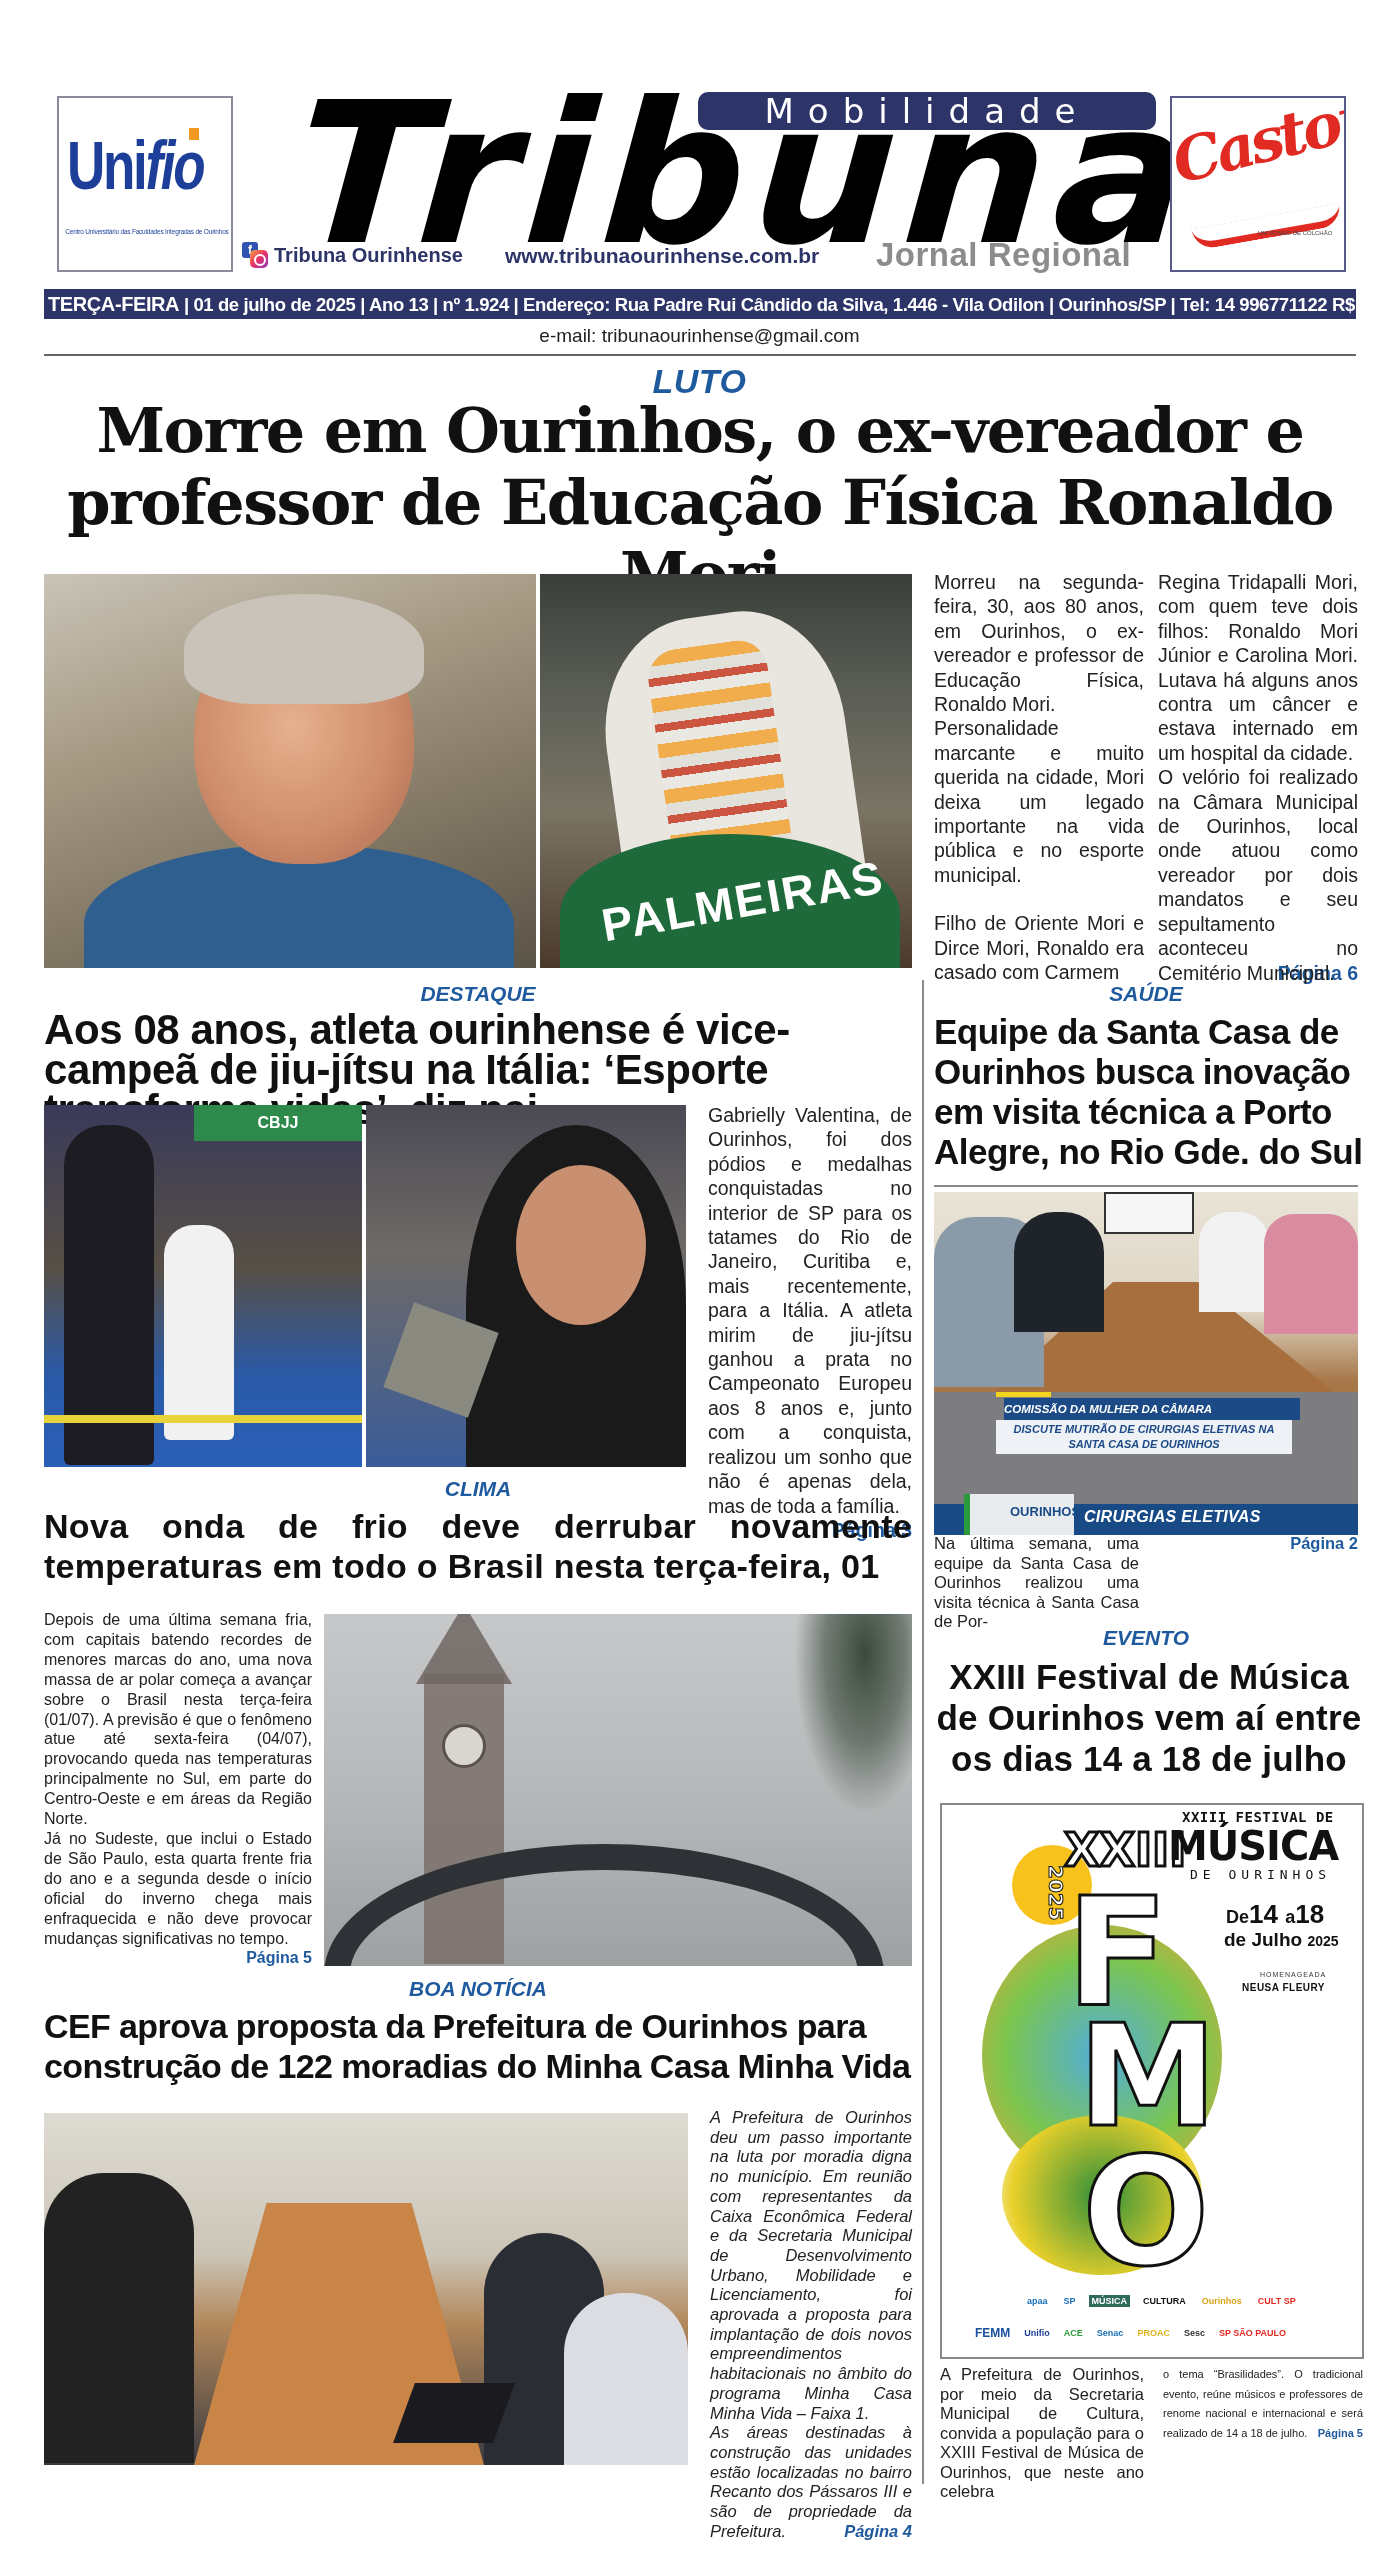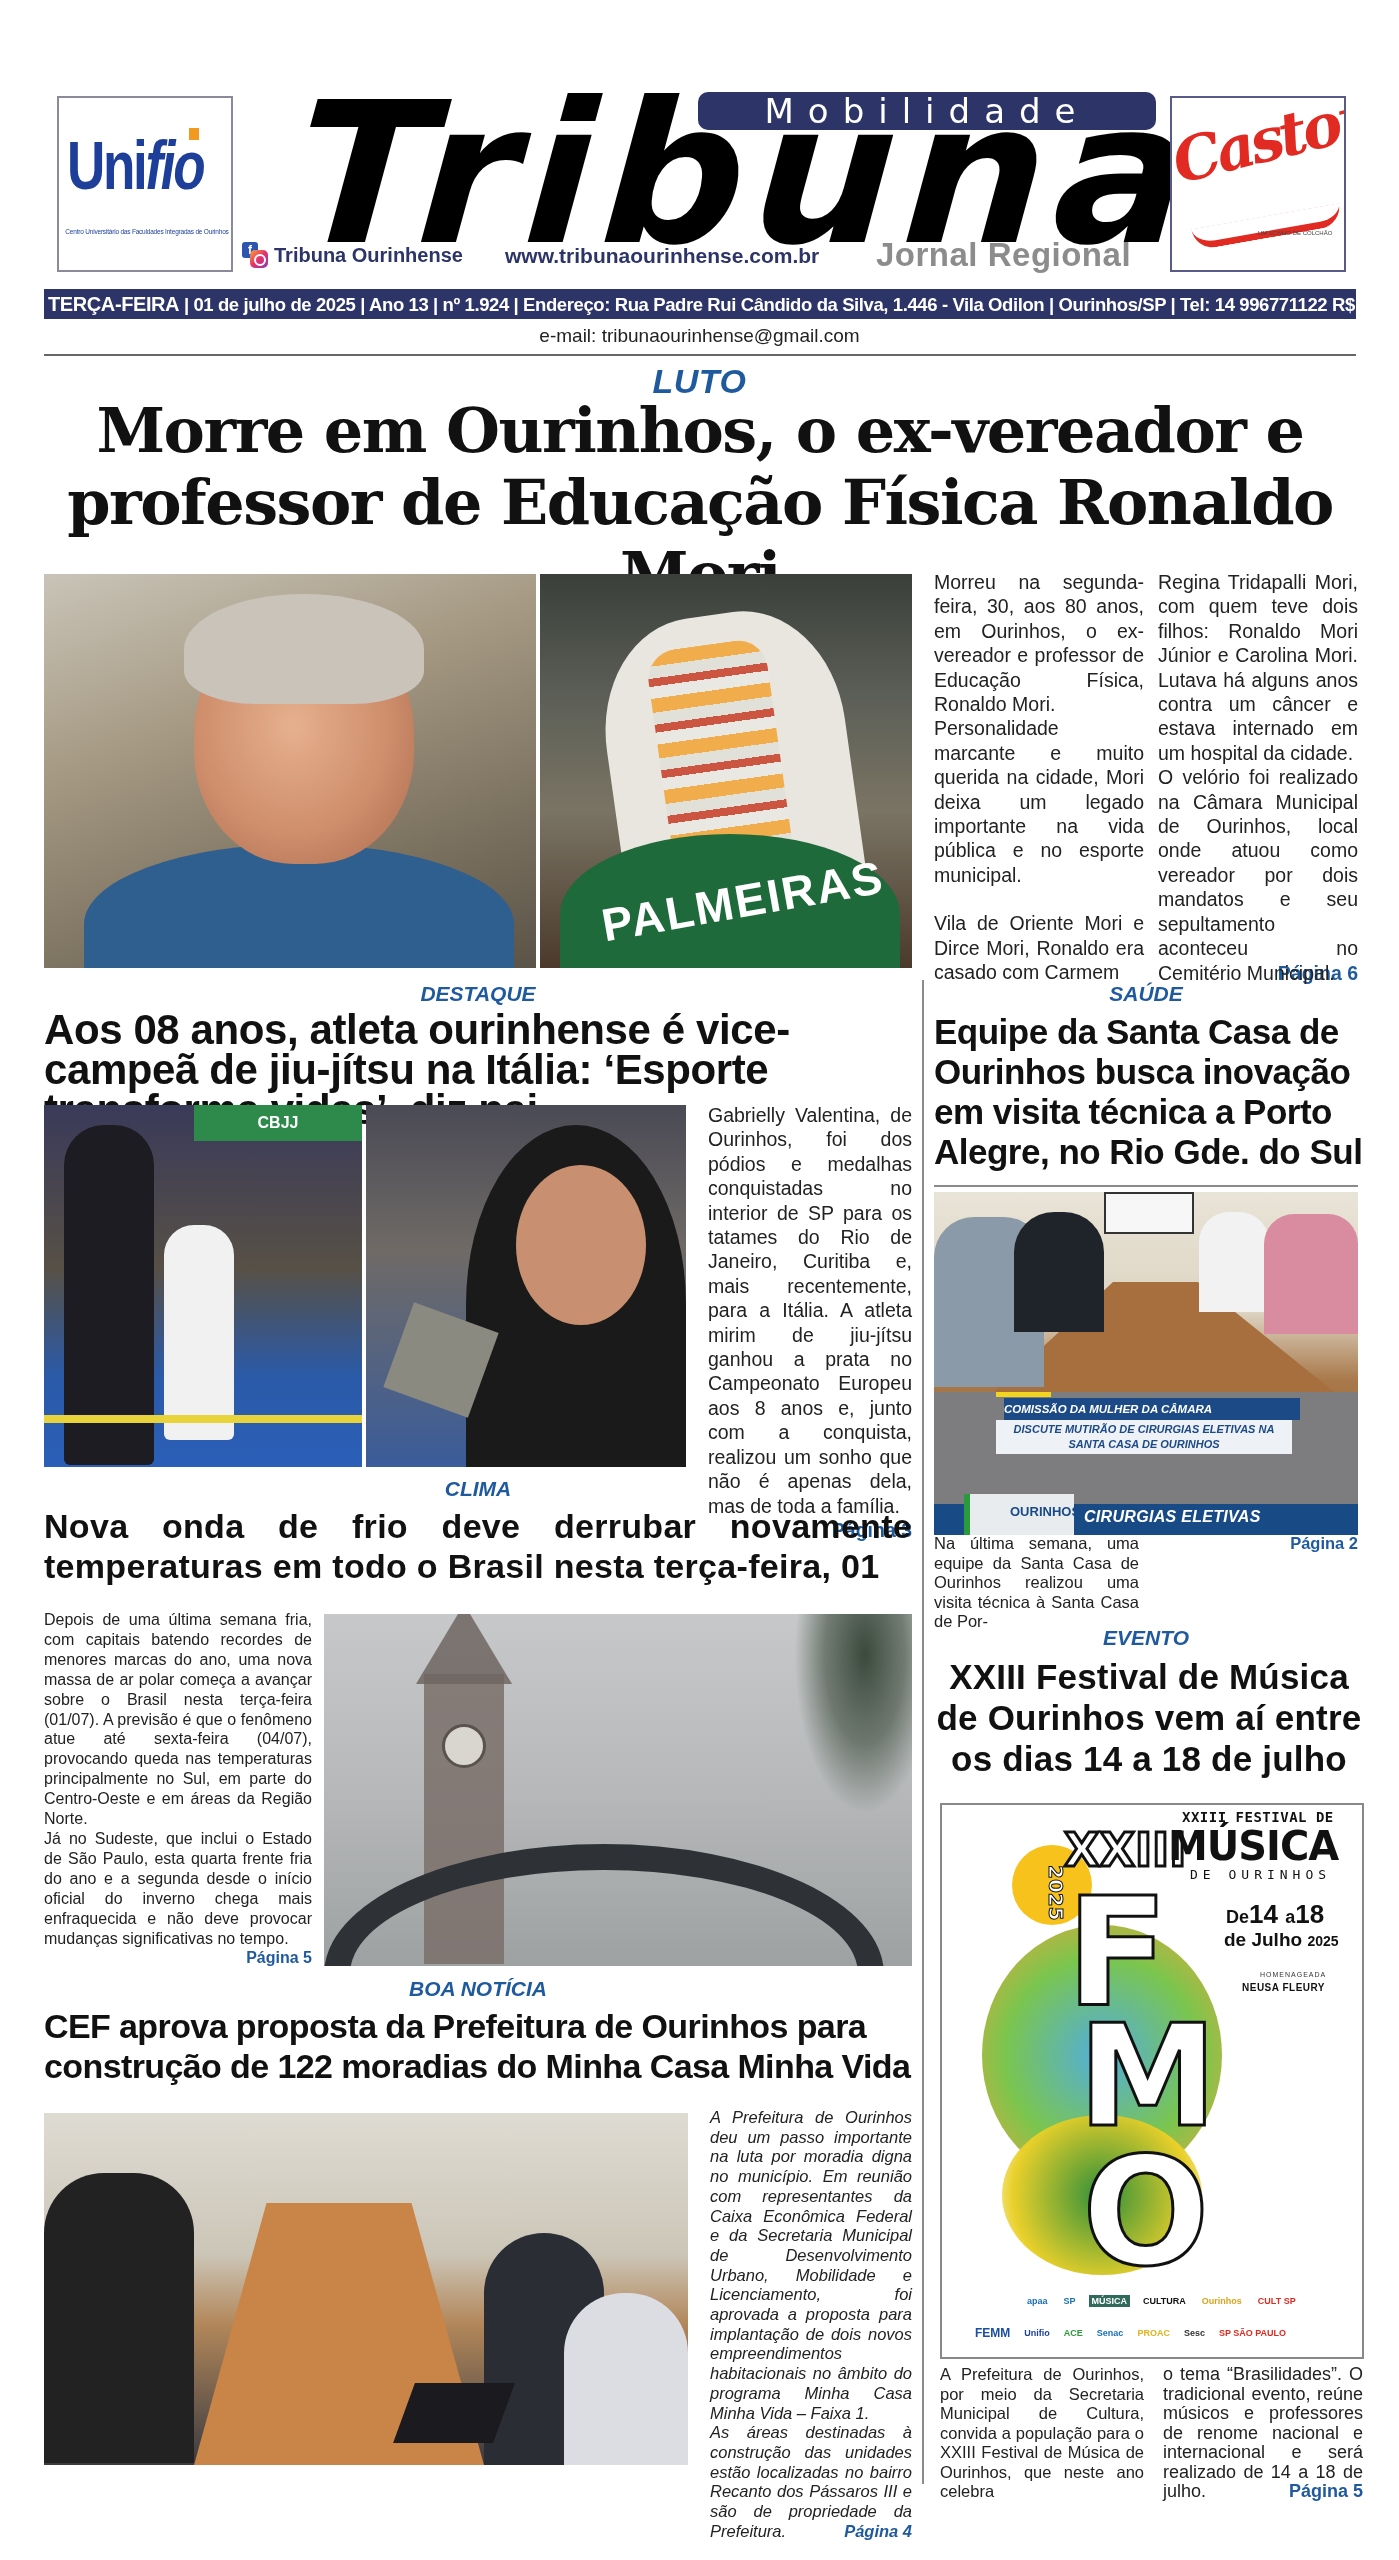--- a/index.html
+++ b/index.html
@@ -180,21 +180,21 @@
 <div id="photo-velorio" class="photo">
   <div class="coffin"></div>
     <div class="flowers"></div>
     <div class="flag"></div>
   <div class="flag-text">PALMEIRAS</div>
 </div>
 
 <div class="body-text" style="left:934px; top:570px; width:210px;">
   <p>Morreu na segunda-feira, 30, aos 80 anos, em Ourinhos, o ex-vereador e professor de Educação Física, Ronaldo Mori.</p>
   <p>Personalidade marcante e muito querida na cidade, Mori deixa um legado importante na vida pública e no esporte municipal.</p>
-  <p style="margin-top:24px;">Vila de Oriente Mori e Dirce Mori, Ronaldo era casado com Carmem</p>
+  <p style="margin-top:24px;">Filho de Oriente Mori e Dirce Mori, Ronaldo era casado com Carmem</p>
 </div>
 <div class="body-text" style="left:1158px; top:570px; width:200px;">
   <p>Regina Tridapalli Mori, com quem teve dois filhos: Ronaldo Mori Júnior e Carolina Mori. Lutava há alguns anos contra um câncer e estava internado em um hospital da cidade.</p>
   <p>O velório foi realizado na Câmara Municipal de Ourinhos, local onde atuou como vereador por dois mandatos e seu sepultamento aconteceu no Cemitério Municipal.</p>
   <p style="margin-top:-24px;">
       <span class="pagina">Página 6</span>
     </p>
 </div>
 
 <div id="vr-main" class="vrule"></div>
@@ -296,21 +296,21 @@
     <span class="sponsor" style="color:#1d3f9a;">Unifio</span>
     <span class="sponsor" style="color:#2f9a3a;">ACE</span>
     <span class="sponsor" style="color:#1a6fb5;">Senac</span>
     <span class="sponsor" style="color:#e0b21c;">PROAC</span>
     <span class="sponsor" style="color:#333;">Sesc</span>
     <span class="sponsor" style="color:#e02a22;">SP SÃO PAULO</span>
   </div>
 </div>
 
 <div class="body-text" style="left:940px; top:2365px; width:204px; font-size:16.5px; line-height:19.5px;">A Prefeitura de Ourinhos, por meio da Secretaria Municipal de Cultura, convida a população para o XXIII Festival de Música de Ourinhos, que neste ano celebra</div>
-<div class="body-text" style="left:1163px; top:2365px; width:200px; font-size:18px; line-height:19.5px;">
+<div class="body-text" style="left:1163px; top:2365px; width:200px; font-size:11px; line-height:19.5px;">
   <span>o tema “Brasilidades”. O tradicional evento, reúne músicos e professores de renome nacional e internacional e será realizado de 14 a 18 de julho.</span>
   <span class="pagina">Página 5</span>
 </div>
 
 <div class="kicker" style="left:44px; top:1977px; width:868px; font-size:21px;">BOA NOTÍCIA</div>
 <div class="headline" style="left:44px; top:2006px; width:868px; font-size:34px; line-height:40px; letter-spacing:-0.6px;">CEF aprova proposta da Prefeitura de Ourinhos para construção de 122 moradias do Minha Casa Minha Vida</div>
 
 <div id="photo-cef" class="photo">
   <div class="table"></div>
     <div class="pA"></div>

